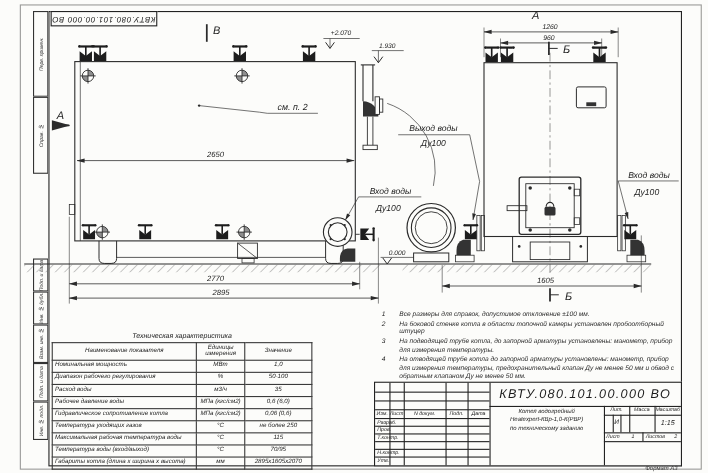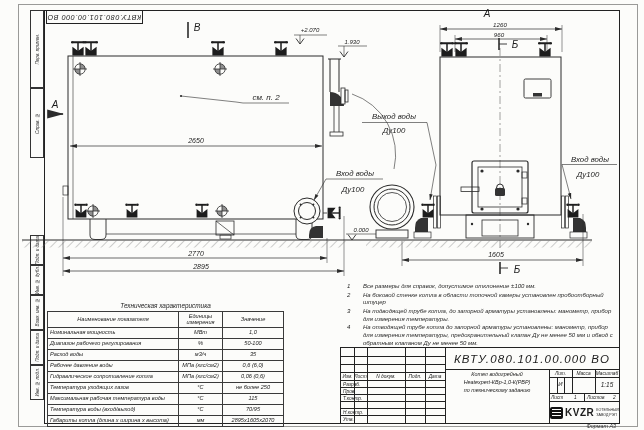--- a/index.html
+++ b/index.html
@@ -432,31 +432,19 @@
     <div class="tb-txt" style="left:231px;top:22.5px;width:23px;text-align:center">Масса</div>
     <div class="tb-txt" style="left:254px;top:22.5px;width:24px;text-align:center">Масштаб</div>
     <div class="tb-txt" style="left:215.7px;top:33px;width:7.6px;text-align:center;font-size:6px">И</div>
     <div class="tb-txt" style="left:254px;top:33px;width:24px;text-align:center;font-size:6.5px">1:15</div>
 
     <div class="tb-txt" style="left:210px;top:46.5px">Лист</div>
     <div class="tb-txt" style="left:233px;top:46.5px">1</div>
     <div class="tb-txt" style="left:246px;top:46.5px">Листов</div>
     <div class="tb-txt" style="left:272px;top:46.5px">2</div>
 
-    <div class="abs" id="tb-logo">
-      <div id="logo-mark">
-          <i style="top:2px"></i>
-          <i style="top:5px"></i>
-          <i style="top:8px"></i>
-        </div>
-      <div id="logo-text">KVZR</div>
-      <div id="org">
-        <div>КОТЕЛЬНЫЙ</div>
-        <div>ЗАВОД РЭП</div>
-      </div>
-    </div>
   </div>
 
   <div class="abs" id="format-note">
     <span>Формат</span>&nbsp;<span>А3</span>
   </div>
 
 </div>
 
 </body></html>

